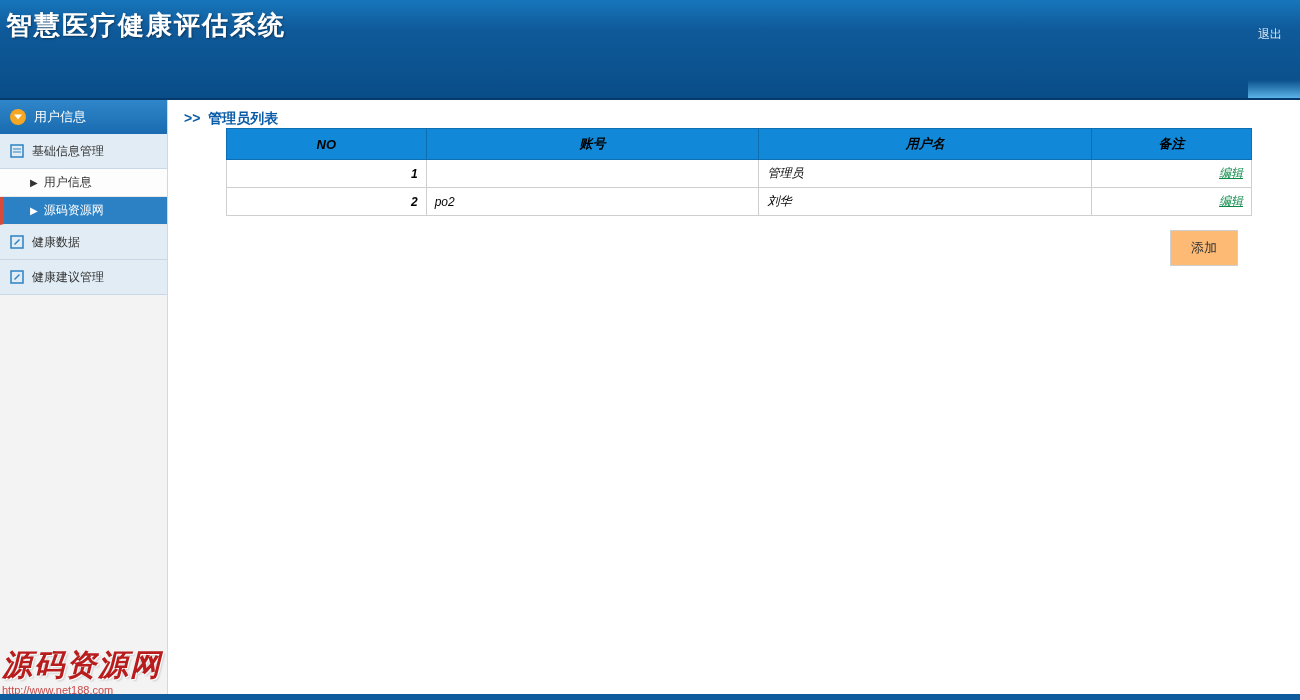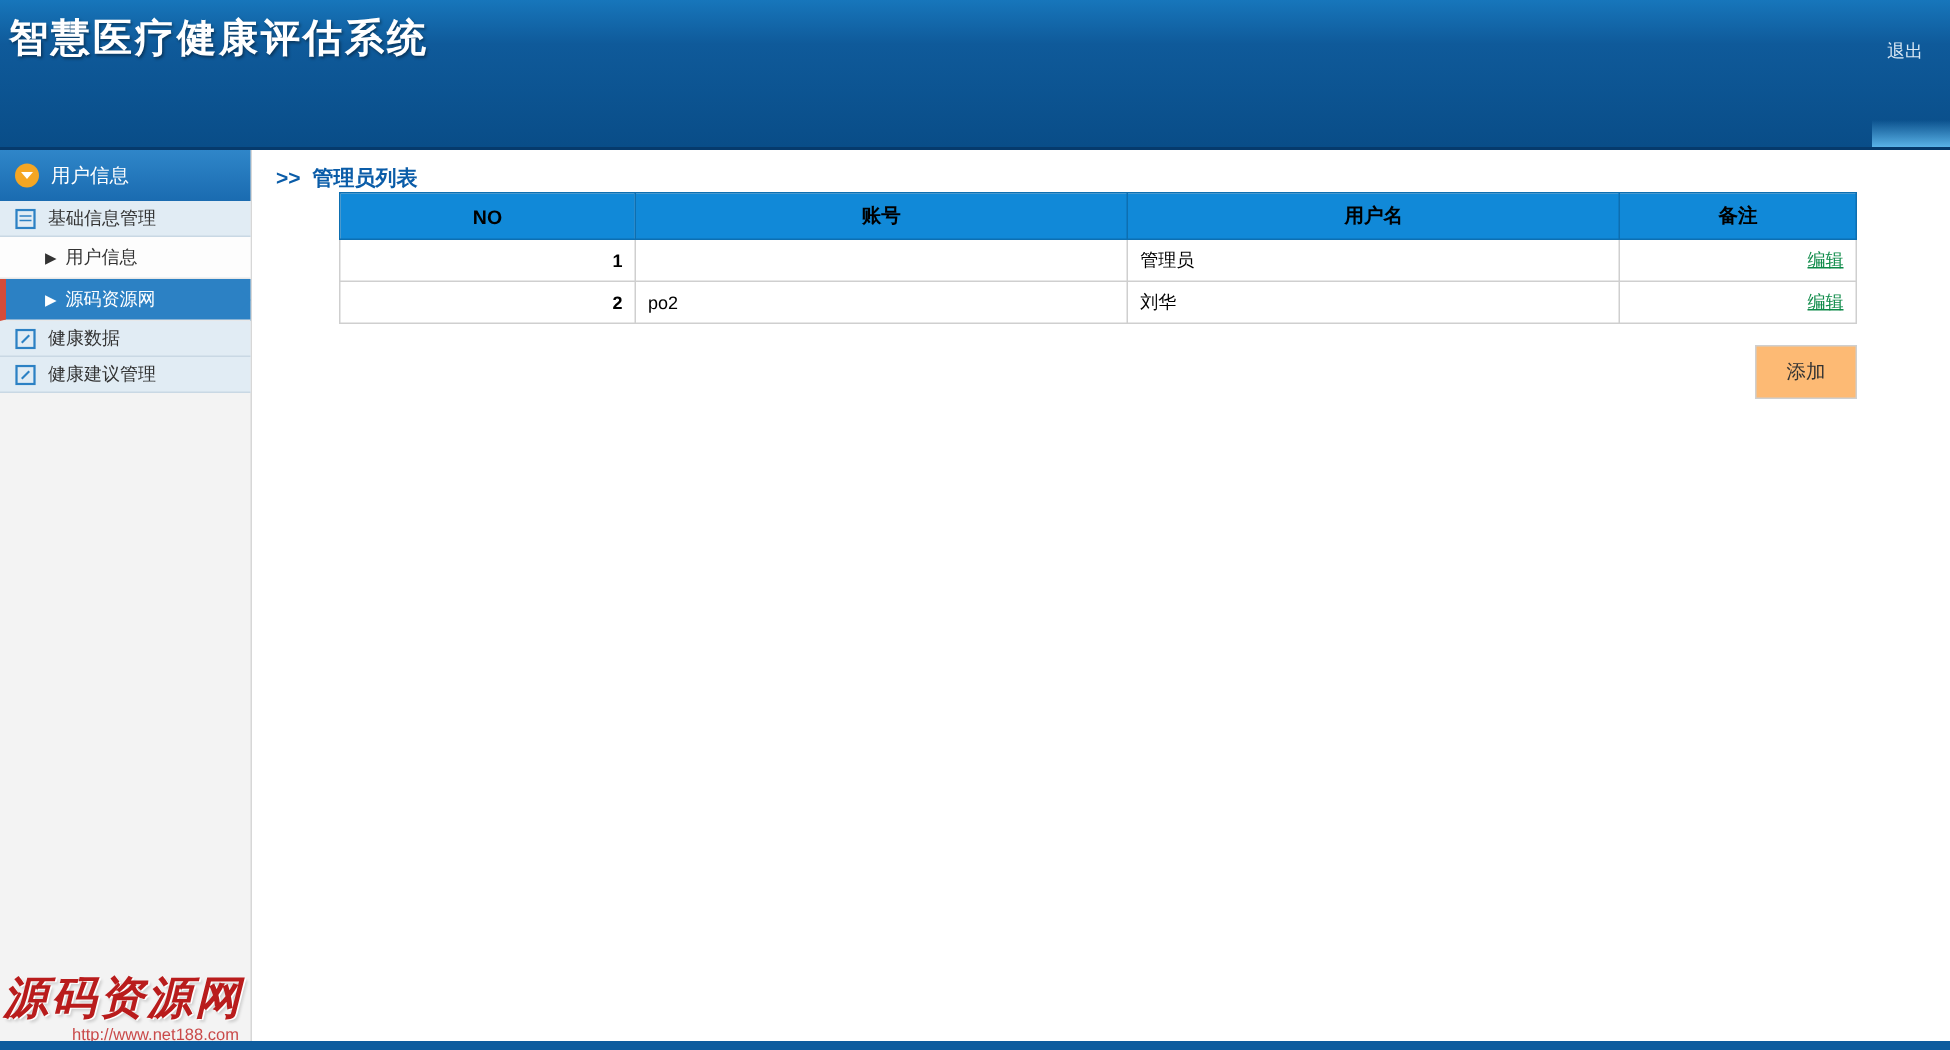--- a/index.html
+++ b/index.html
@@ -9,47 +9,47 @@
 .app-title { color: #fff; font-size: 26px; font-weight: bold; padding: 8px 0 0 6px; letter-spacing: 2px; text-shadow: 1px 1px 2px rgba(0,0,0,0.4); }
 .logout { position: absolute; right: 18px; top: 26px; color: #dbe9f5; font-size: 12px; cursor: pointer; }
 .header-corner { position: absolute; right: 0; bottom: 0; width: 52px; height: 18px; background: linear-gradient(to top, #5ab3e8, rgba(90,179,232,0)); }
 
 .container { display: flex; height: 618px; }
 
 .sidebar { width: 168px; background: #f3f3f3; border-right: 1px solid #d7d7d7; }
 .menu-header { height: 34px; background: linear-gradient(to bottom, #2f86c9, #1a6bb0); color: #fff; font-size: 13px; display: flex; align-items: center; padding-left: 10px; }
 .menu-header .bullet { width: 16px; height: 16px; border-radius: 50%; background: #f5a623; display: inline-flex; align-items: center; justify-content: center; margin-right: 8px; }
 .menu-header .bullet svg { width: 8px; height: 6px; }
-.menu-section { height: 24px; background: #e1ecf4; color: #333; font-size: 12px; display: flex; align-items: center; padding-left: 10px; border-bottom: 1px solid #c9d8e4; cursor: pointer; }
+.menu-section { height: 35px; background: #e1ecf4; color: #333; font-size: 12px; display: flex; align-items: center; padding-left: 10px; border-bottom: 1px solid #c9d8e4; cursor: pointer; }
 .menu-section .sec-icon { width: 14px; height: 14px; margin-right: 8px; display: inline-flex; align-items: center; justify-content: center; }
 .menu-sub { height: 28px; background: #fdfdfd; color: #333; font-size: 12px; display: flex; align-items: center; padding-left: 30px; border-bottom: 1px solid #e8e8e8; cursor: pointer; position: relative; }
 .menu-sub .tri { margin-right: 6px; font-size: 10px; }
 .menu-sub.active { background: #2c81c4; color: #fff; border-left: 4px solid #d54c3a; padding-left: 26px; }
 .menu-sub.active::after { content: ""; position: absolute; right: -8px; top: 50%; margin-top: -8px; border: 8px solid transparent; border-left-color: #2c81c4; }
 
 .main { flex: 1; padding: 10px 20px 0 16px; position: relative; }
 .page-crumb { color: #0a5ca8; font-weight: bold; font-size: 14px; }
 .page-crumb .arrows { color: #0a5ca8; margin-right: 4px; }
 
-.table-wrap { margin-left: 42px; margin-right: 42px; }
+.table-wrap { margin-left: 42px; margin-right: 28px; font-style: italic; }
 table { border-collapse: collapse; width: 100%; }
 th { background: #1189d8; color: #000; font-weight: bold; font-size: 13px; padding: 6px 8px; border: 1px solid #0d6fb1; text-align: center; }
 td { border: 1px solid #cfcfcf; padding: 5px 8px; font-size: 12px; background: #fff; }
 td.no { text-align: right; font-weight: bold; width: 150px; }
 td.act { text-align: right; width: 120px; }
 td.act a { color: #0d8a48; text-decoration: underline; cursor: pointer; }
 .col-acc { width: 250px; }
 .col-user { width: 250px; }
 
 .add-wrap { text-align: right; margin: 14px 42px 0 0; }
 .add-btn { display: inline-block; padding: 8px 20px; background: #fdba74; border: 1px solid #cfcfcf; color: #333; font-size: 13px; cursor: pointer; }
 
 .watermark { position: absolute; left: 2px; bottom: 4px; }
 .wm-title { font-size: 30px; font-weight: bold; font-style: italic; color: #b91c1c; text-shadow: 1px 1px 0 #fff, 2px 2px 2px rgba(0,0,0,.15); letter-spacing: 2px; }
-.wm-url { font-size: 11px; color: #c94a4a; margin-left: 46px; margin-top: -2px; }
+.wm-url { font-size: 11px; color: #c94a4a; margin-top: -2px; }
 
 .footer-bar { position: absolute; left: 0; right: 0; bottom: 0; height: 6px; background: #0e5c9e; }
 </style>
 </head>
 <body>
 
 <div class="header">
   <div class="app-title">智慧医疗健康评估系统</div>
   <div class="logout">退出</div>
   <div class="header-corner"></div>

